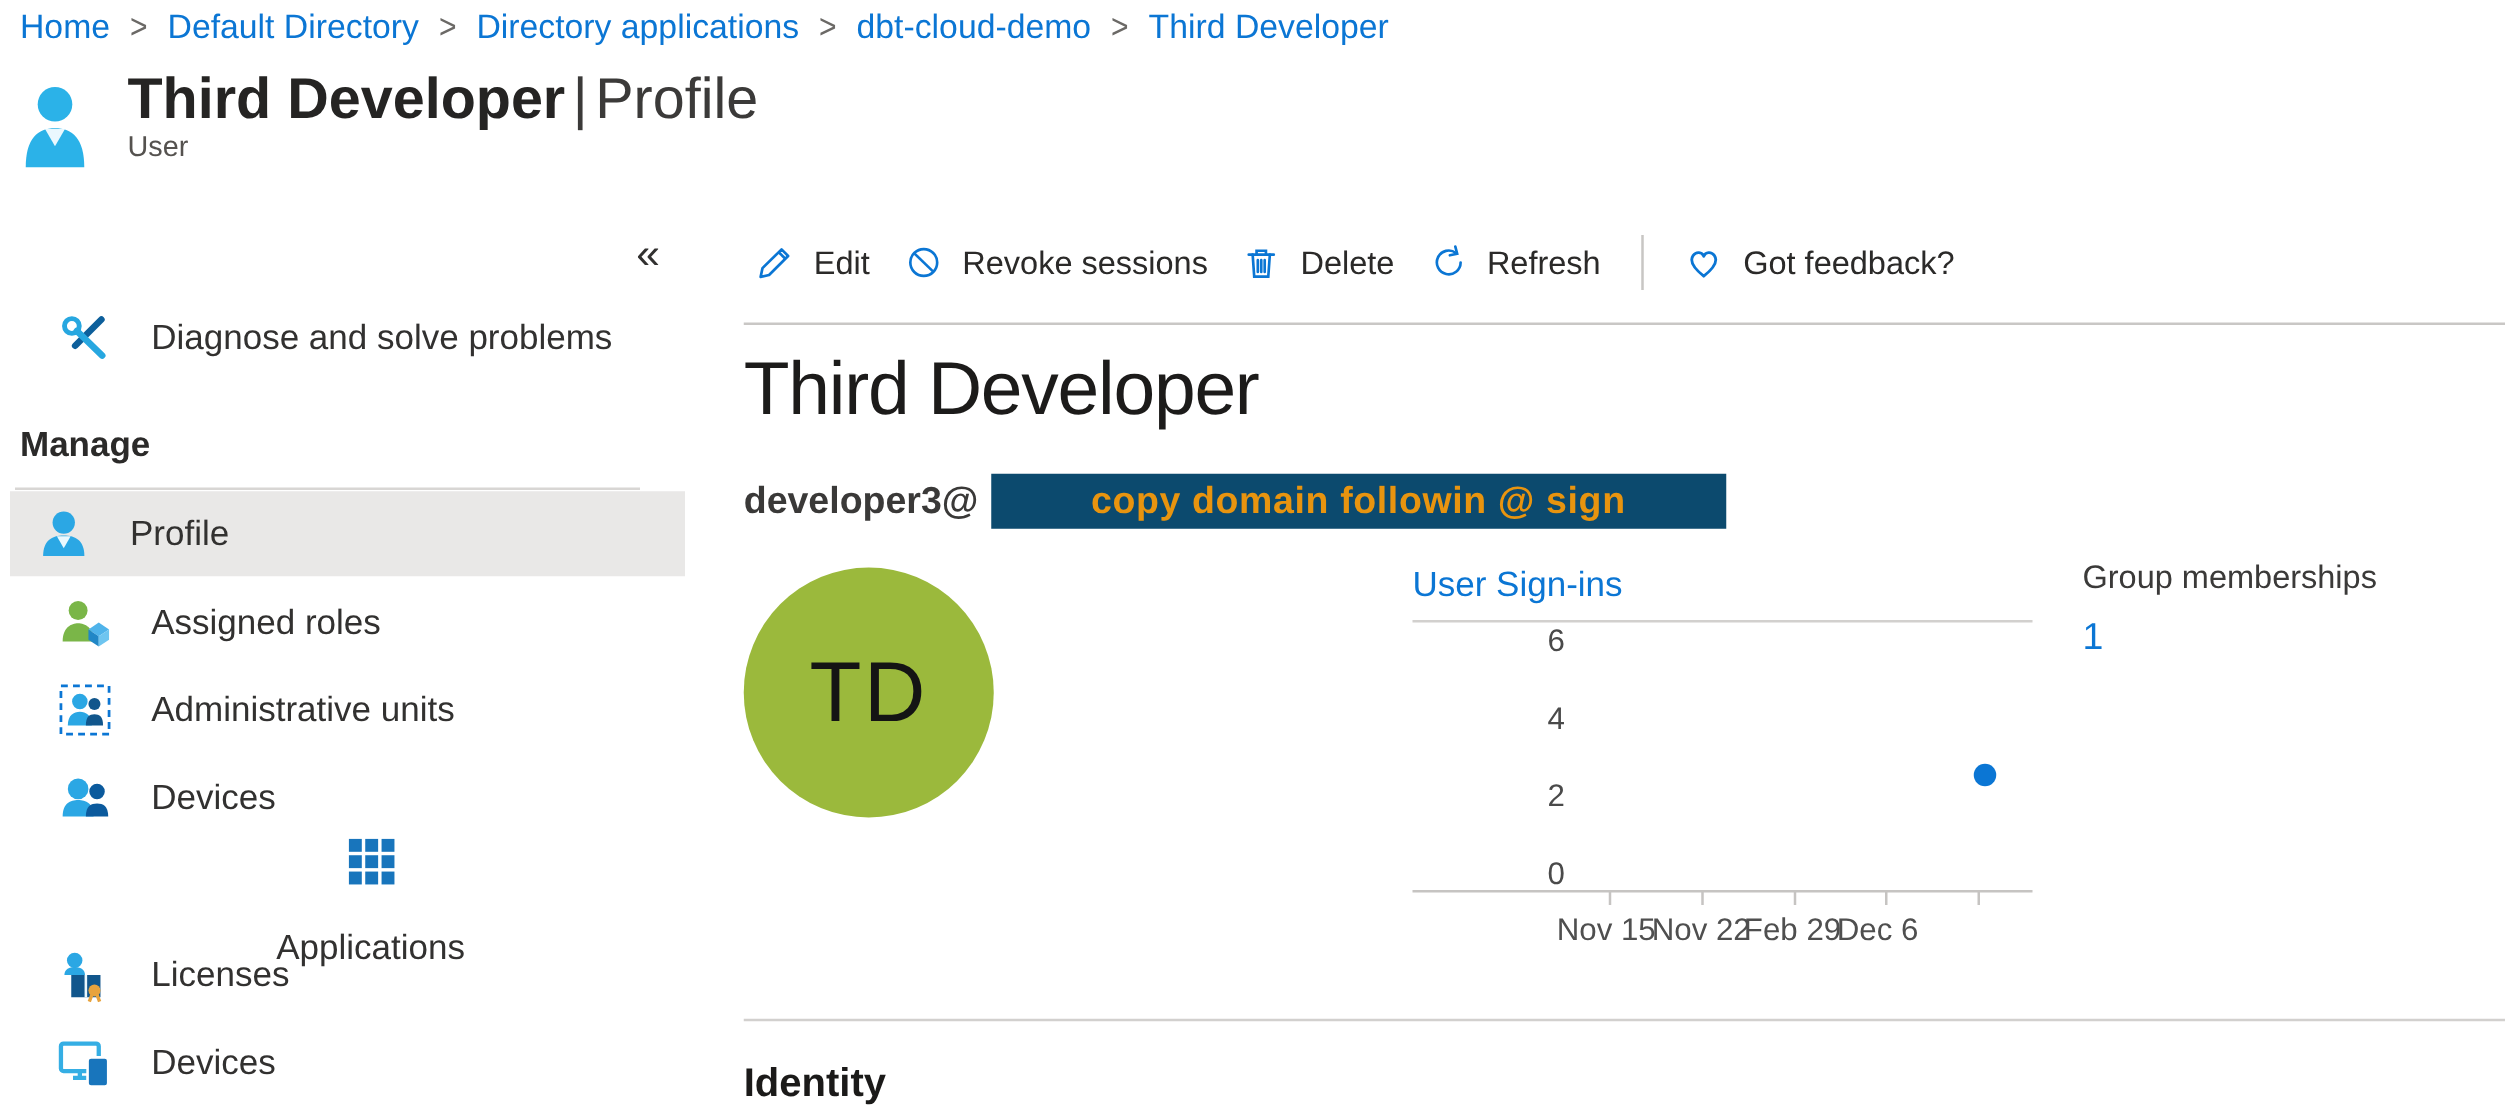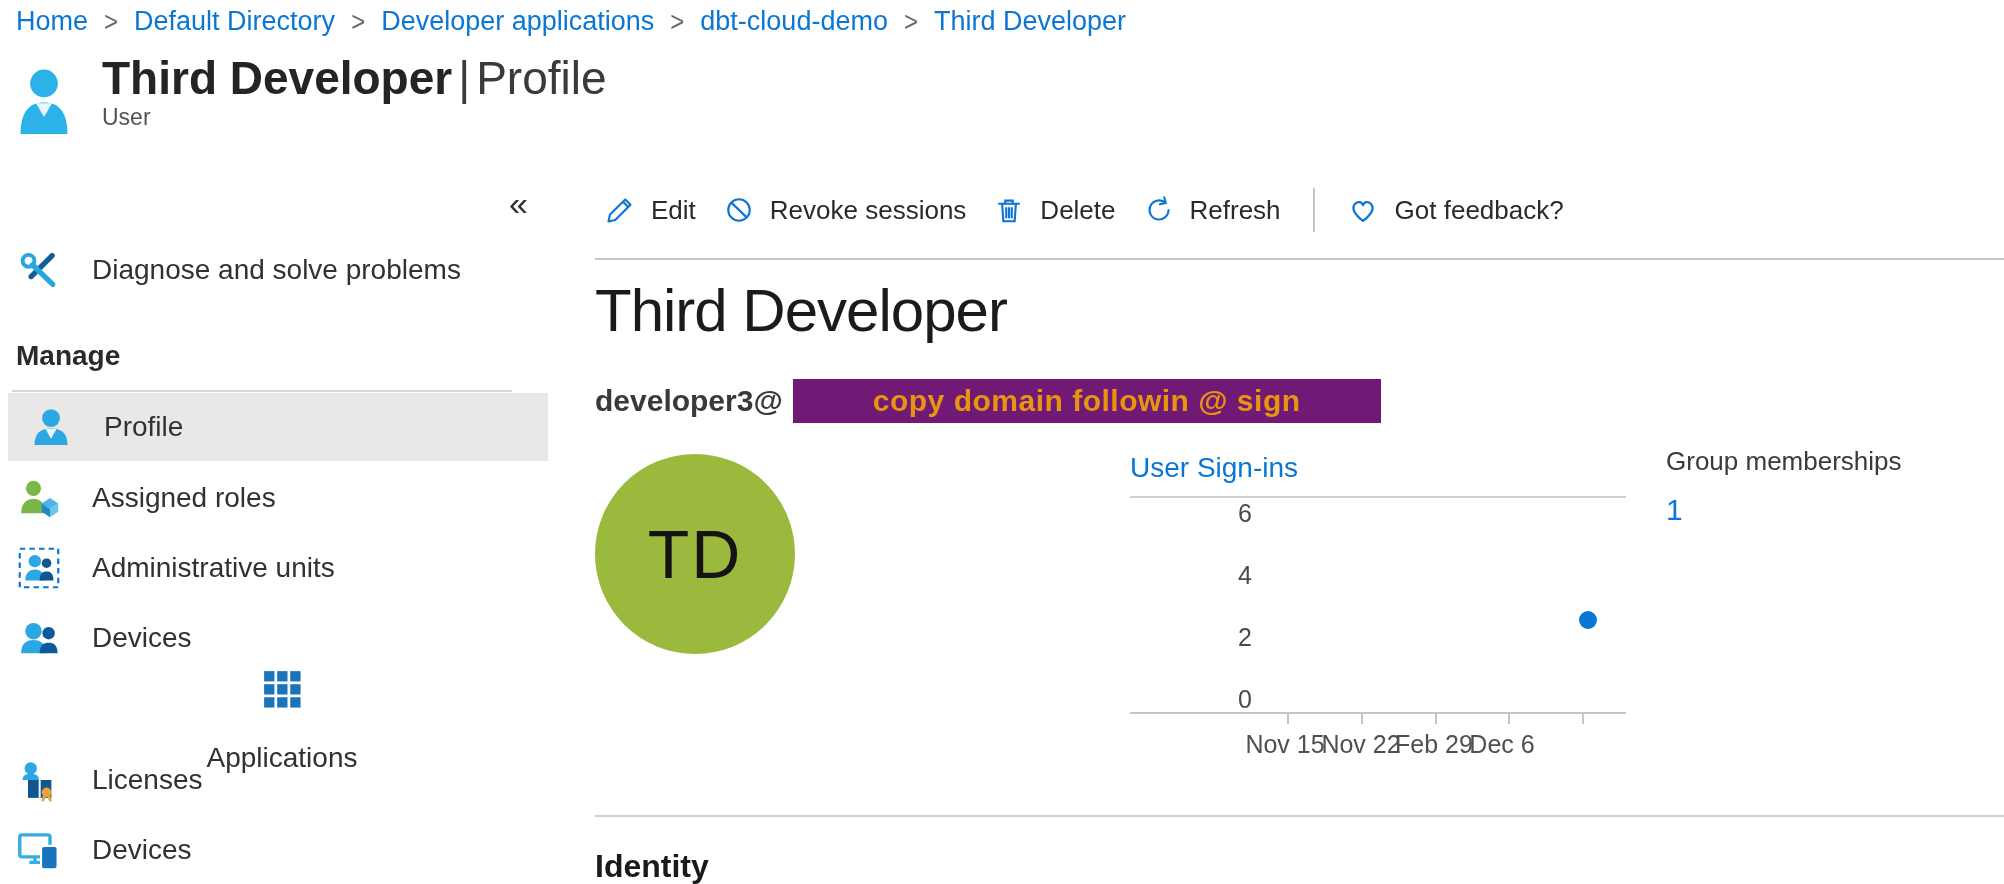--- a/index.html
+++ b/index.html
@@ -16,21 +16,21 @@
   .big-avatar{margin-top:16px;}
   .title-line{font-size:46px;line-height:52px;white-space:nowrap;}
   .t-bold{font-weight:700;color:#252423;}
   .t-sep{font-weight:300;color:#3b3a39;margin:0 6px;}
   .t-light{font-weight:300;color:#3b3a39;}
   .obj-type{font-size:23px;color:#55524f;}
 
   
   .sidebar{position:absolute;left:0;top:150px;width:562px;height:734px;}
   .collapse{position:absolute;right:34px;top:36px;background:none;border:none;font-size:34px;color:#323130;cursor:pointer;font-weight:300;padding:0;line-height:1;}
-  .nav-item{position:absolute;left:0;width:548px;height:68px;display:flex;align-items:center;padding-left:16px;gap:30px;font-size:28px;color:#323130;cursor:pointer;box-sizing:border-box;}
+  .nav-item{position:absolute;left:0;width:548px;height:68px;display:flex;align-items:center;padding-left:45px;gap:30px;font-size:28px;color:#323130;cursor:pointer;box-sizing:border-box;}
   .nav-item .ni-icon{width:46px;height:46px;flex:0 0 46px;display:flex;align-items:center;justify-content:center;}
   .nav-item.selected{background:#e9e8e7;left:8px;padding-left:20px;width:540px;}
   .nav-diagnose{top:88px;height:64px;}
   .side-section{position:absolute;left:16px;top:190px;font-size:28px;font-weight:700;color:#2b2a29;}
   .side-divider{position:absolute;left:12px;top:240px;width:500px;height:2px;background:#d8d6d4;}
   .nav-profile{top:243px;}
   .nav-roles{top:314px;}
   .nav-admin{top:384px;}
   .nav-groups{top:454px;}
   .nav-apps{top:516px;flex-direction:column;}
@@ -40,21 +40,21 @@
   
   .main{position:absolute;left:595px;top:150px;width:1409px;height:734px;}
   .toolbar{position:absolute;left:10px;top:32px;height:56px;display:flex;align-items:center;gap:28px;font-size:26px;color:#2b2a29;}
   .tb-btn{display:inline-flex;align-items:center;gap:16px;cursor:pointer;white-space:nowrap;}
   .tb-divider{width:2px;height:44px;background:#c8c6c4;margin:0 4px;}
   .toolbar-rule{position:absolute;left:0;top:108px;width:1409px;height:2px;background:#c9c7c5;}
 
   .display-name{position:absolute;left:0;top:126px;margin:0;font-size:60px;font-weight:300;color:#1c1b1a;letter-spacing:-1px;}
   .email-row{position:absolute;left:0;top:229px;display:flex;align-items:center;}
   .email-prefix{font-size:30px;font-weight:700;color:#3a3938;}
-  .redaction{margin-left:10px;width:588px;height:44px;line-height:44px;text-align:center;background:#701a75;color:#e8940f;font-size:30px;font-weight:700;letter-spacing:.5px;white-space:nowrap;overflow:hidden;}
+  .redaction{margin-left:10px;width:588px;height:44px;line-height:44px;text-align:center;background:#0c4a6e;color:#e8940f;font-size:30px;font-weight:700;letter-spacing:.5px;white-space:nowrap;overflow:hidden;}
 
   .avatar-circle{position:absolute;left:0;top:304px;width:200px;height:200px;border-radius:50%;background:#9bb93c;display:flex;align-items:center;justify-content:center;cursor:pointer;}
   .avatar-circle span{font-size:68px;font-weight:400;color:#141414;letter-spacing:2px;}
 
   
   .chart{position:absolute;left:535px;top:300px;width:500px;height:330px;}
   .chart-title{position:absolute;left:0;top:2px;font-size:28px;color:#0b76d4;cursor:pointer;}
   .chart-title-rule{position:absolute;left:0;top:46px;width:496px;height:1.5px;background:#d2d0ce;}
   .ytick{position:absolute;left:0;width:122px;height:30px;line-height:30px;text-align:right;font-size:25px;color:#4a4a4a;}
   .yt0{top:48px;} .yt1{top:110px;} .yt2{top:172px;} .yt3{top:234px;}
@@ -77,21 +77,21 @@
 </head>
 <body>
 
 <div class="screen">
 
   <nav class="breadcrumb">
     <a class="bc-link">Home</a>
     <span class="bc-sep">&gt;</span>
     <a class="bc-link">Default Directory</a>
     <span class="bc-sep">&gt;</span>
-    <a class="bc-link">Developer applications</a>
+    <a class="bc-link">Directory applications</a>
     <span class="bc-sep">&gt;</span>
     <a class="bc-link">dbt-cloud-demo</a>
     <span class="bc-sep">&gt;</span>
     <a class="bc-link">Third Developer</a>
   </nav>
 
   <header class="page-header">
     <span class="big-avatar">
       <svg width="52" height="66" viewBox="0 0 48 62">
         <circle cx="24" cy="14.5" r="13" fill="#2bb2e8"></circle>

